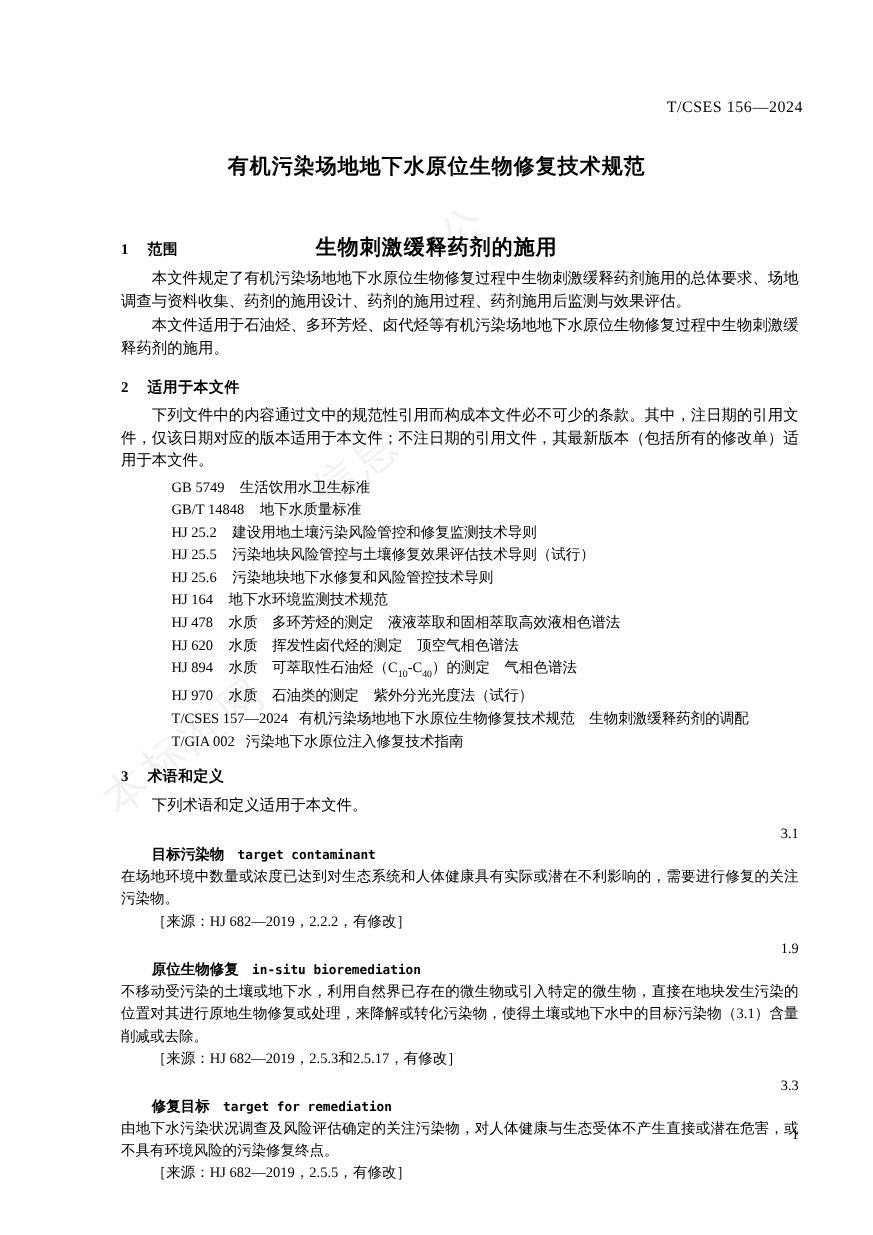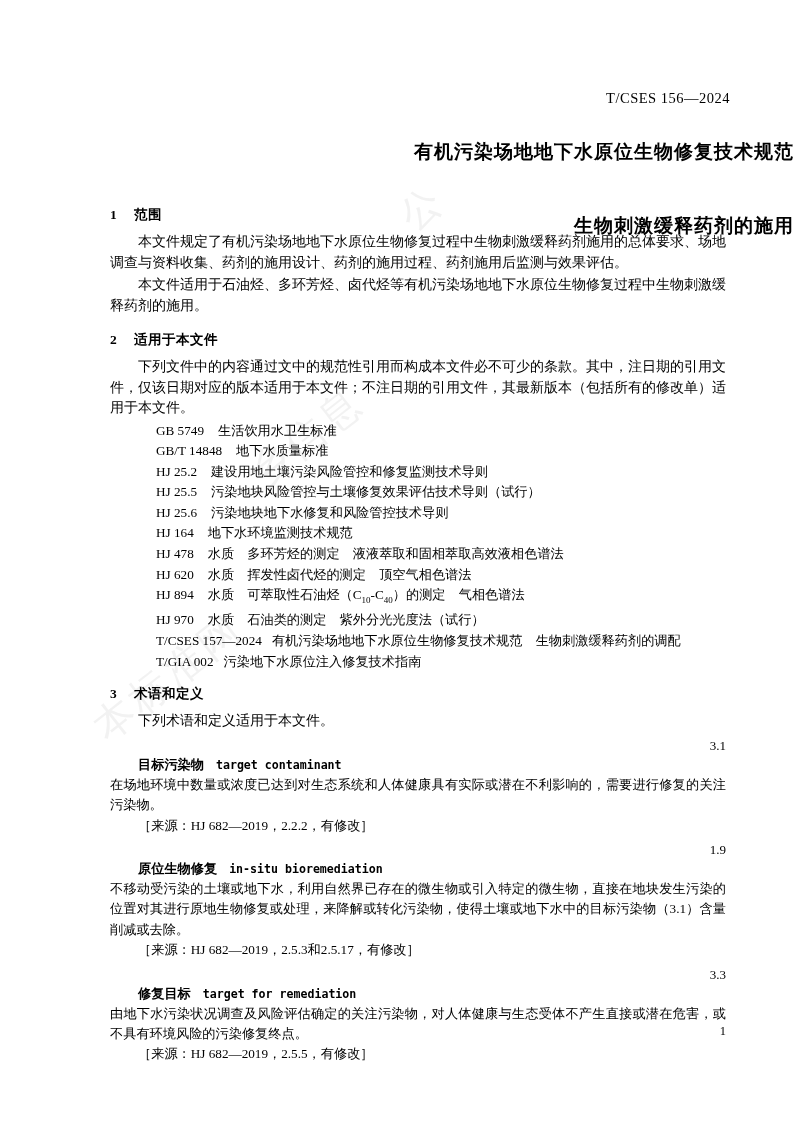--- a/index.html
+++ b/index.html
@@ -51,33 +51,33 @@
     font-family: "Liberation Serif", serif;
     letter-spacing: 0.5px;
     text-align: right;
   }
 
   .doc-title {
     position: absolute;
     left: 0;
     right: 0;
     top: 135px;
-    text-align: right;
+    text-align: center;
     font-size: 19px;
     font-weight: bold;
     line-height: 34px;
     letter-spacing: 1px;
   }
   .doc-title .line2 { display: block; margin-top: 40px; }
 
   .content {
     position: absolute;
     left: 110px;
     right: 68px;
-    top: 206px;
+    top: 218px;
   }
 
   h2.sec {
     font-size: 13.5px;
     font-weight: bold;
     margin: 0 0 8px 0;
     letter-spacing: 0.5px;
   }
   h2.sec .num { display: inline-block; width: 24px; }
 

